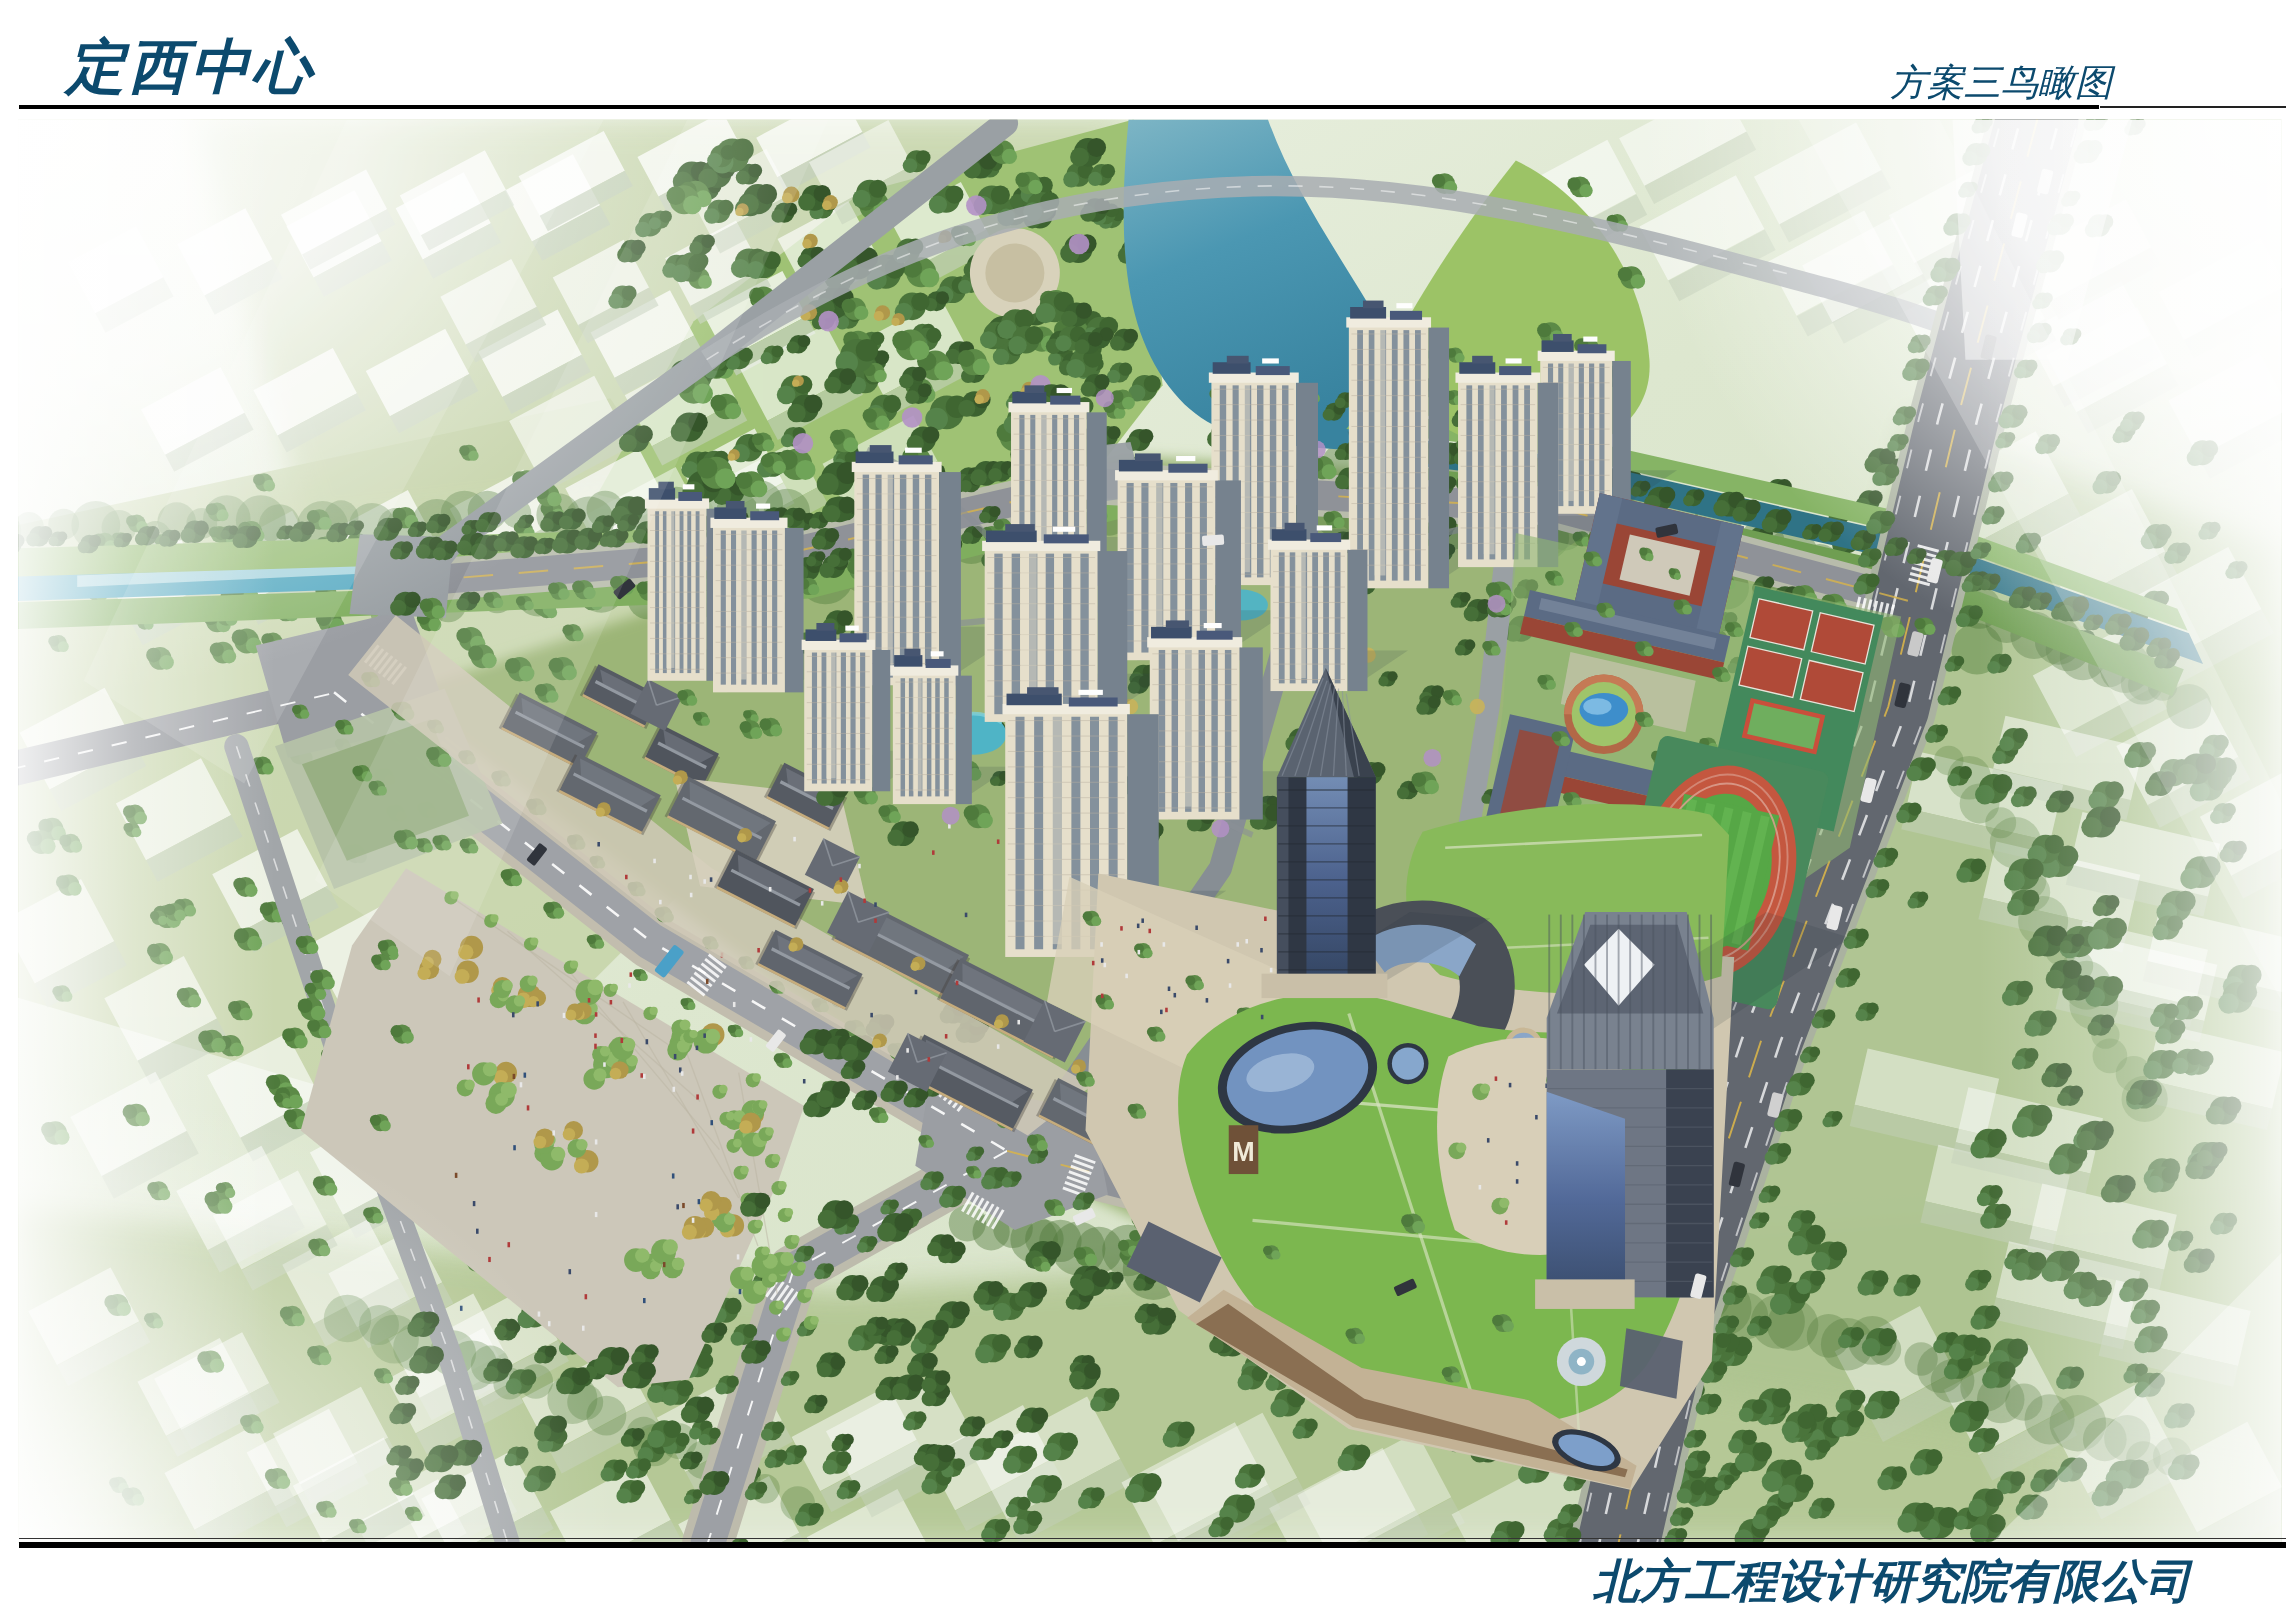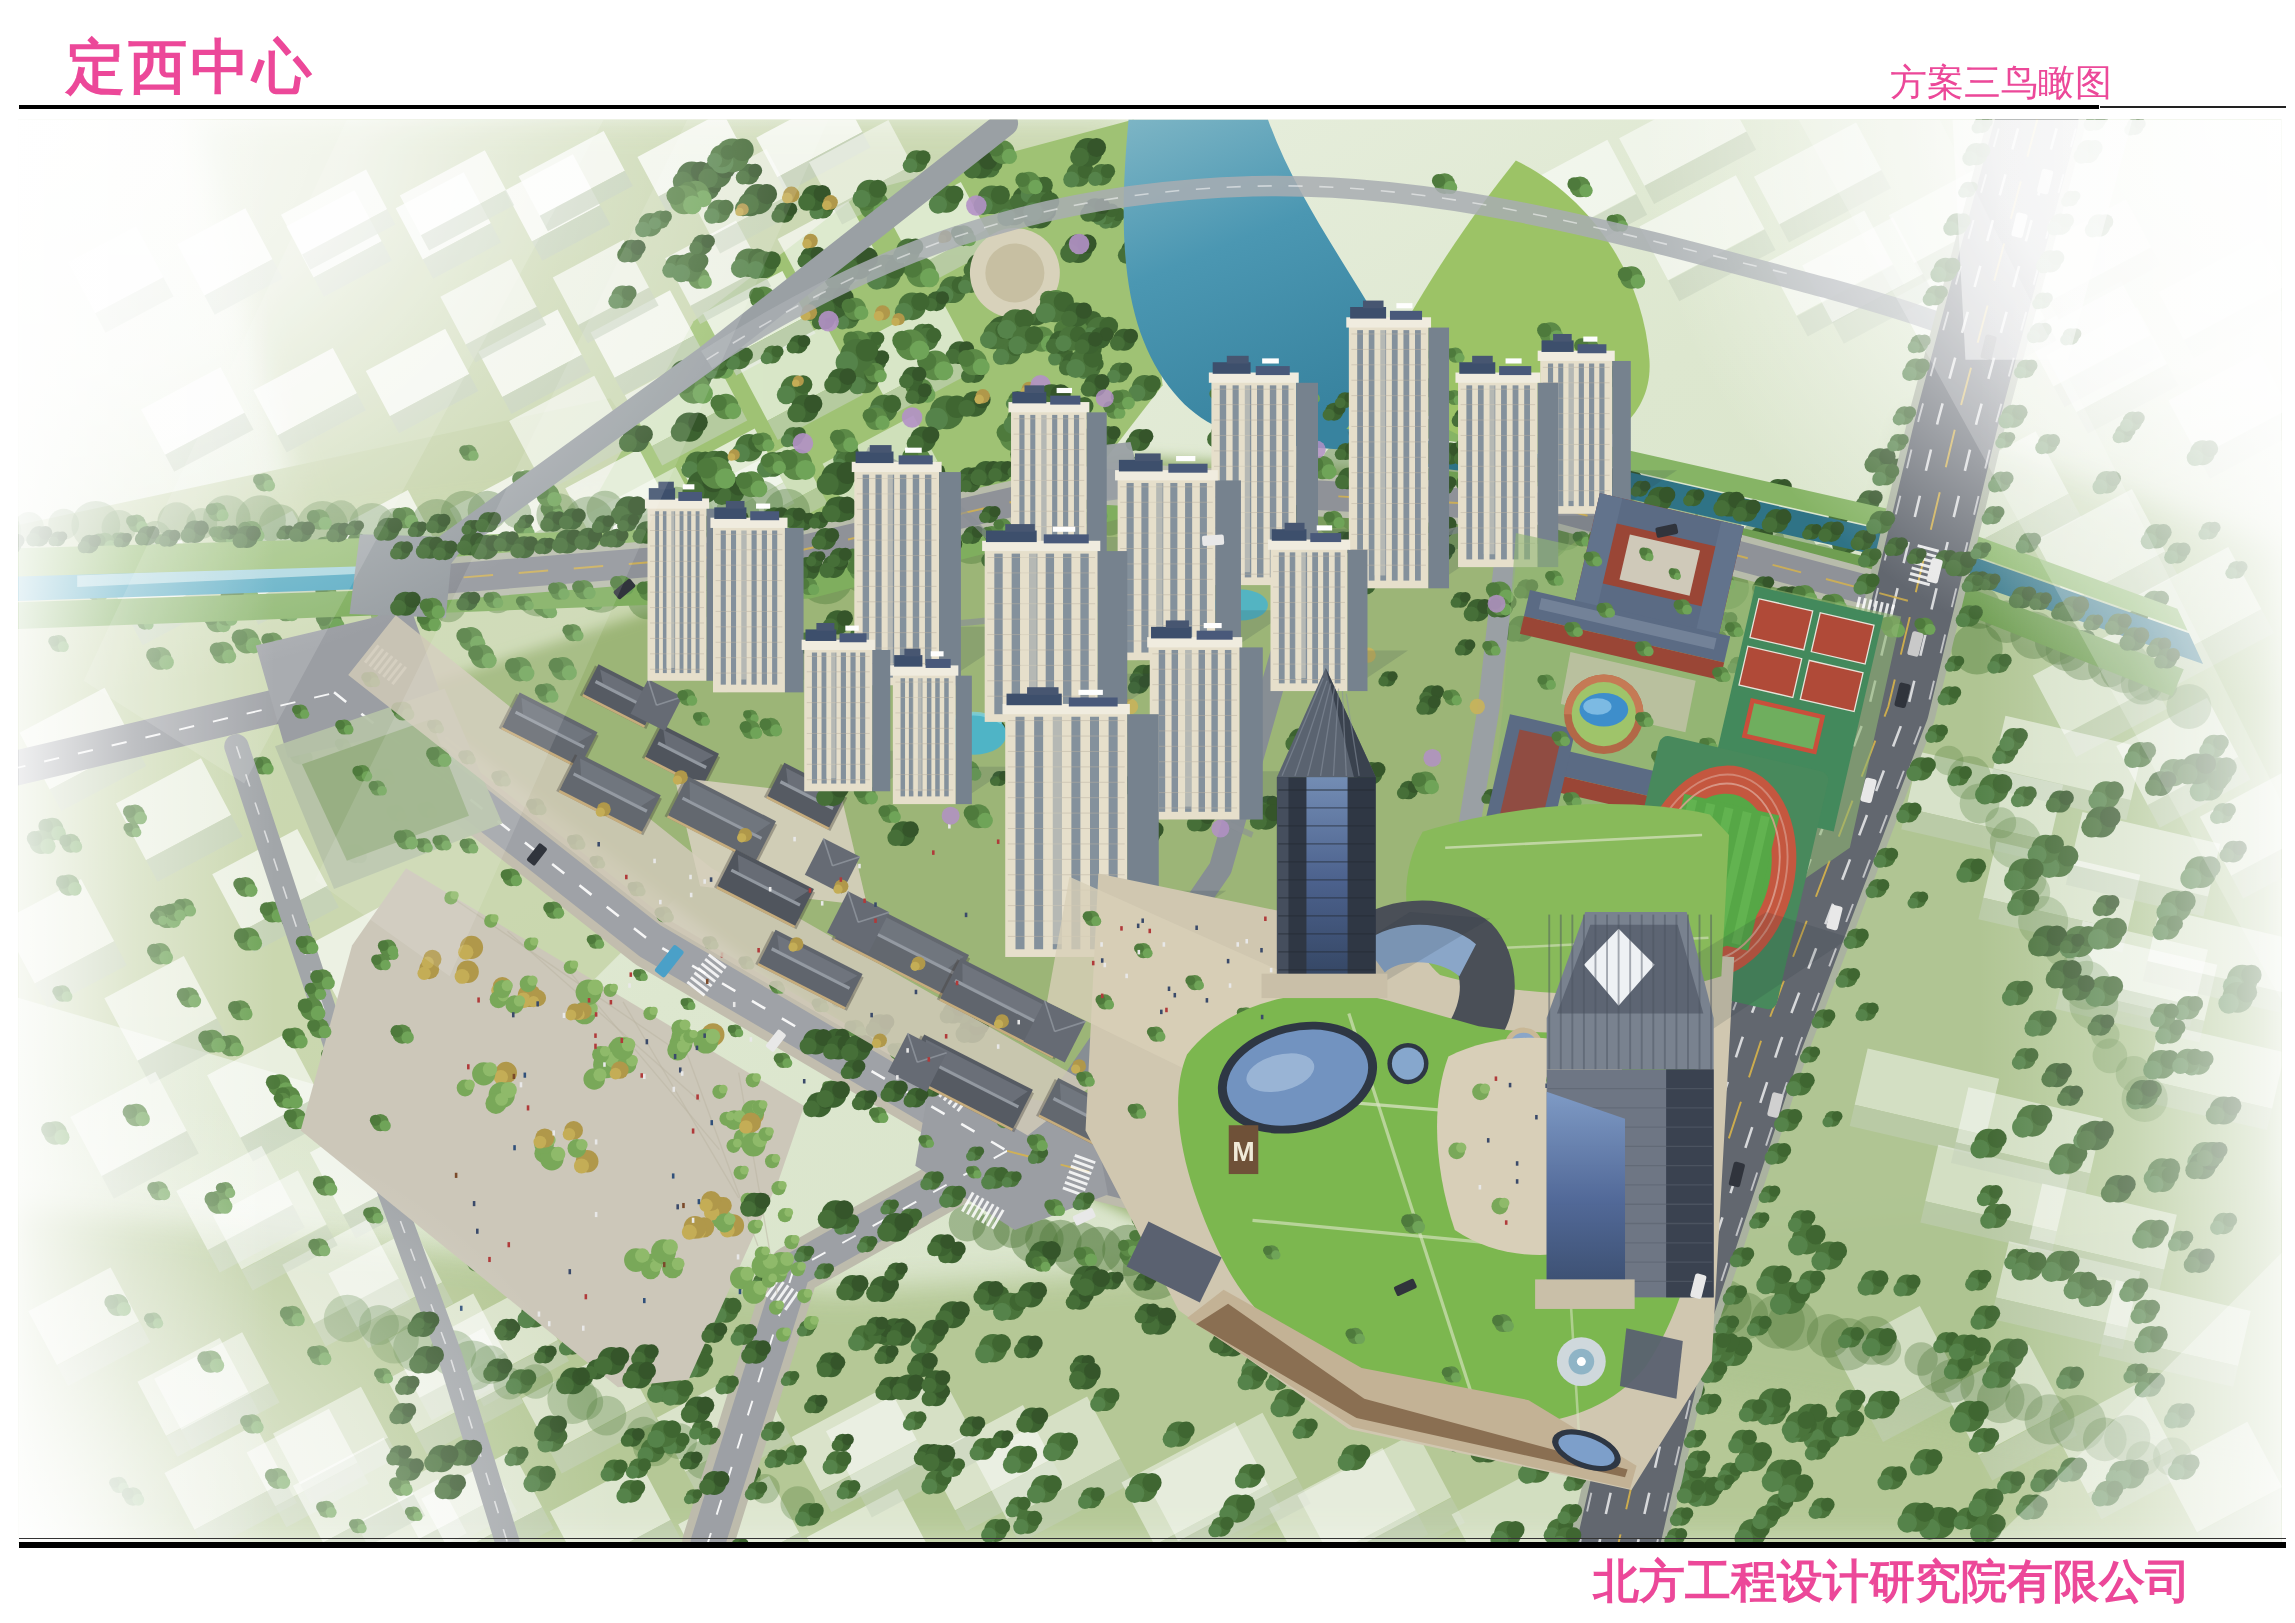--- a/index.html
+++ b/index.html
@@ -1,15 +1,15 @@
 <!DOCTYPE html>
 <html style="font-size:10.3px"><head><meta charset="utf-8"><title>p</title><style>
 html,body{margin:0;padding:0;background:#ffffff;width:2295px;height:1623px;overflow:hidden;}
 body{font-family:"Liberation Serif",serif;position:relative;}
-.t{position:absolute;color:#ec4899;white-space:nowrap;}
+.t{position:absolute;color:#0c4a6e;white-space:nowrap;font-style:italic;}
 </style></head><body>
 <svg width="2295" height="1623" viewBox="0 0 3573 2527" style="position:absolute;left:0;top:0" xmlns="http://www.w3.org/2000/svg">
 <defs>
 <filter id="soft" x="-20%" y="-20%" width="140%" height="140%">
         <feGaussianBlur stdDeviation="22"></feGaussianBlur>
       </filter>
 <filter id="soft2" x="-20%" y="-20%" width="140%" height="140%">
         <feGaussianBlur stdDeviation="10"></feGaussianBlur>
       </filter>
 <linearGradient id="gbase" x1="0" y1="0" x2="1" y2="1">

